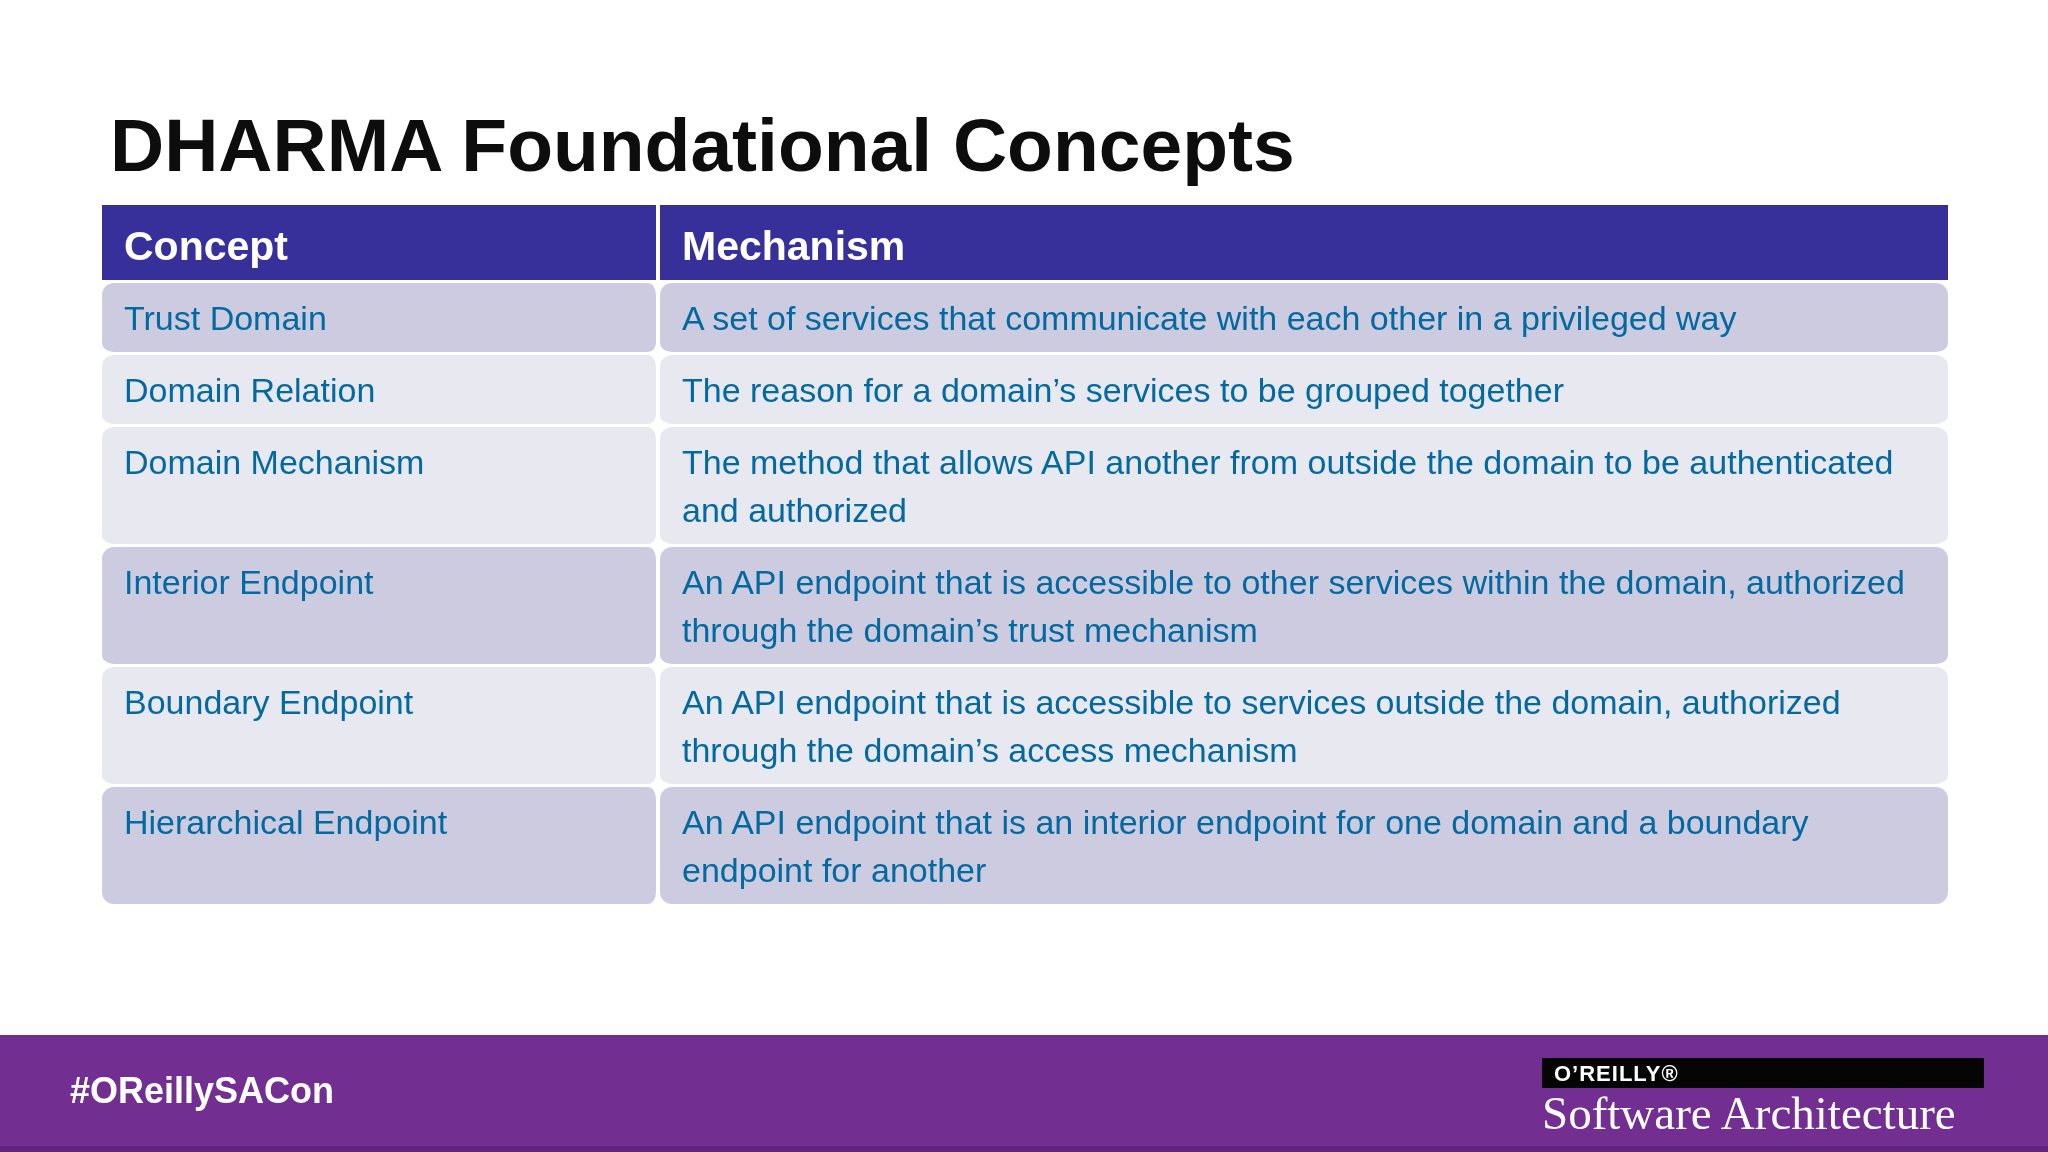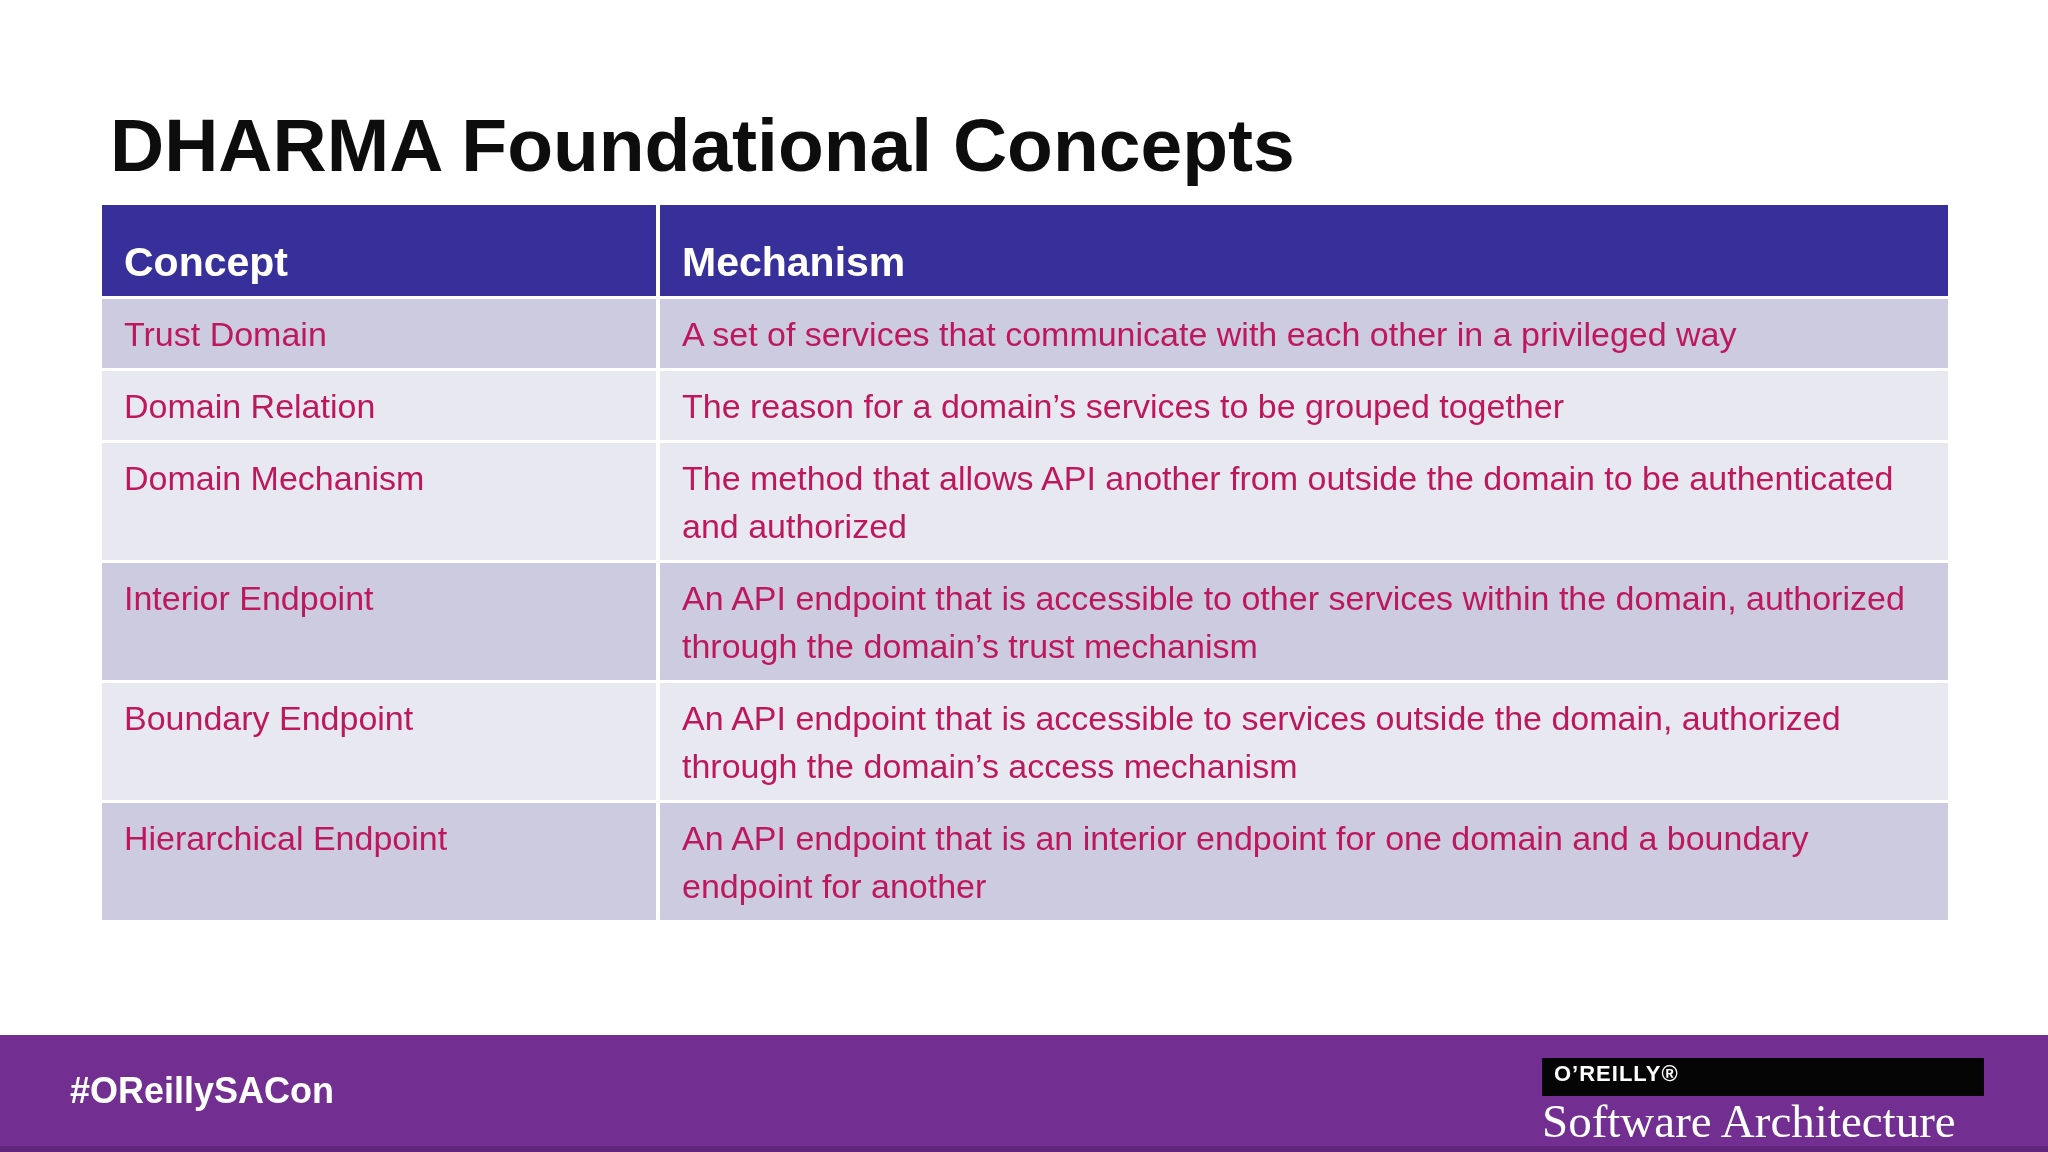--- a/index.html
+++ b/index.html
@@ -51,27 +51,28 @@
   }
   .concept-table th:last-child, .concept-table td:last-child { border-right: none; }
   .concept-table tr:last-child td { border-bottom: none; }
 
   .concept-table th {
     background: var(--header-bg, #37309B);
     color: #ffffff;
     font-size: 41px;
     font-weight: 700;
     height: 75px;
-    padding-top: 34px;
+    padding-top: 18px;
   }
 
   .concept-table td {
     font-size: 34px;
     line-height: 48px;
-    color: #be185d;
+    color: #0369a1;
+    border-radius: 12px;
   }
   .concept-table tr.odd td  { background: var(--row-odd, #CCCBE0); }
   .concept-table tr.even td { background: var(--row-even, #E8E8F0); }
   .concept-table tr.single td { height: 66px; }
   .concept-table tr.double td { height: 116px; }
 
   .footer {
     position: absolute;
     left: 0;
     top: 1035px;
@@ -94,21 +95,21 @@
   }
 
   .logo {
     position: absolute;
     right: 64px;
     top: 23px;
     width: 442px;
   }
   .logo-bar {
     width: 442px;
-    height: 38px;
+    height: 30px;
     background: var(--logo-bar-bg, #050505);
     color: #ffffff;
     font-size: 22px;
     font-weight: 700;
     letter-spacing: 1px;
     padding: 2px 0 0 12px;
     line-height: 28px;
   }
   .logo-product {
     margin-top: 1px;

